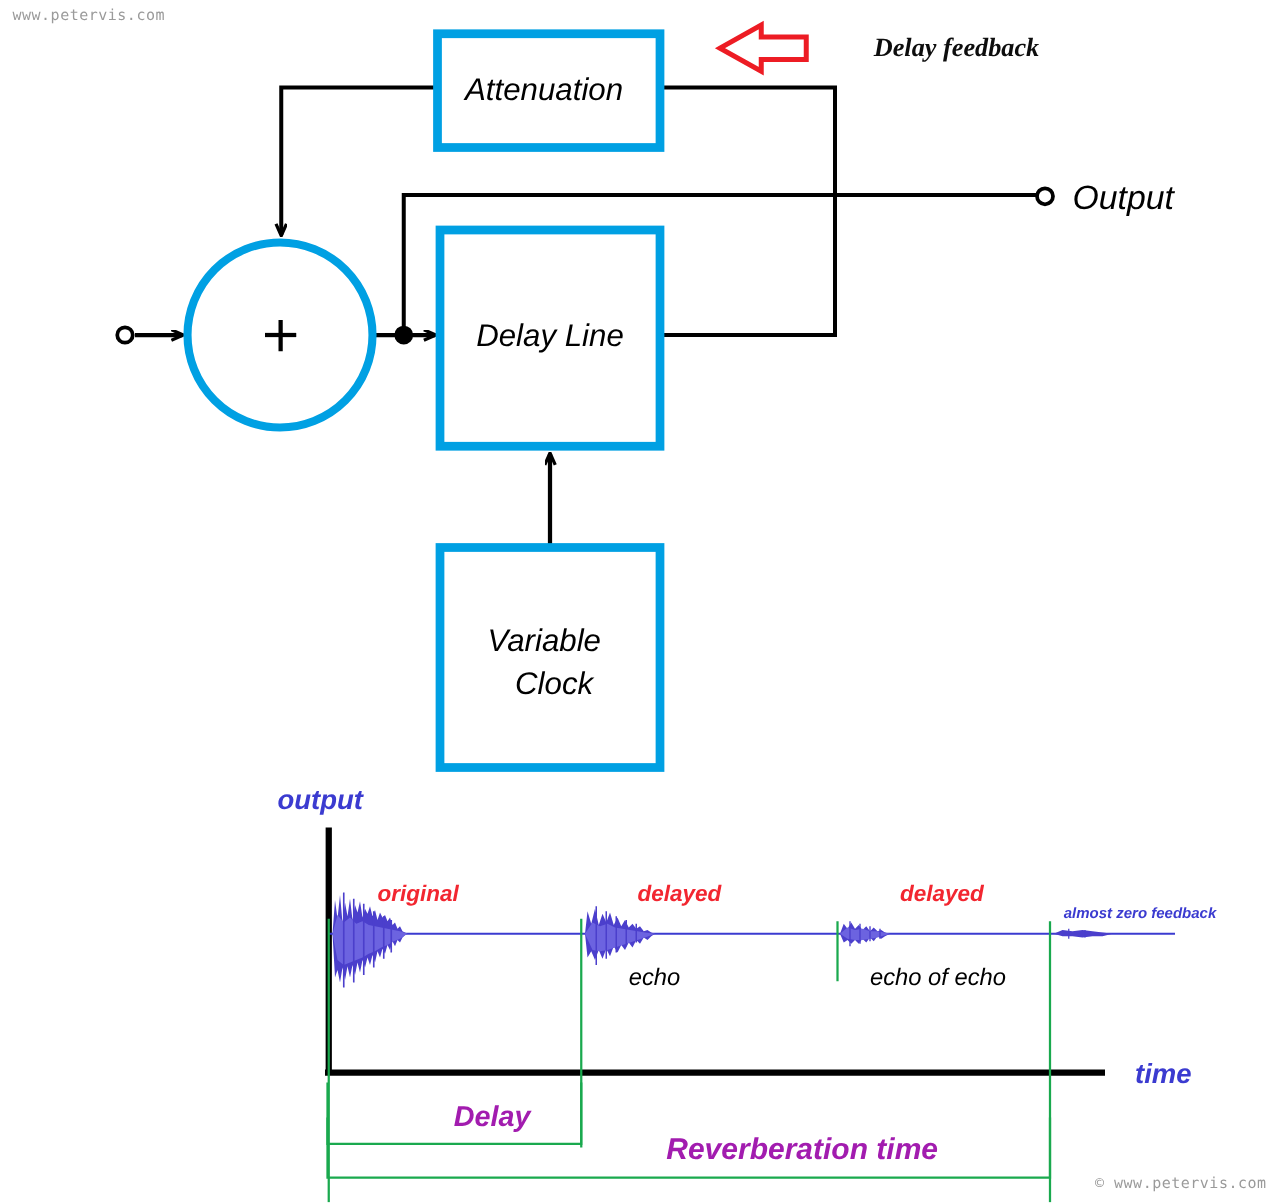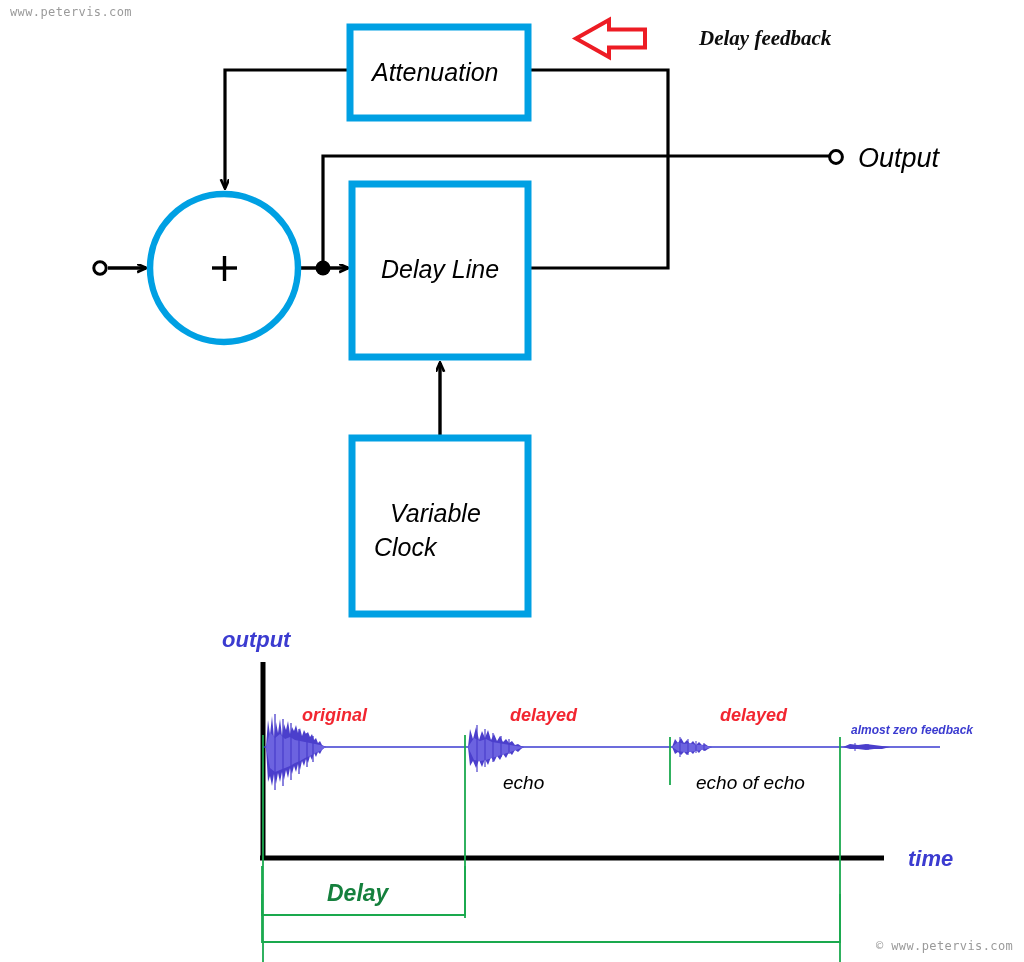--- a/index.html
+++ b/index.html
@@ -77,21 +77,22 @@
     font-style: italic;
     font-weight: bold;
     font-size: 12px;
     color: #3b3bd0;
   }
   .greenLabel {
     font-family: "Liberation Sans", sans-serif;
     font-style: italic;
     font-weight: bold;
     font-size: 23px;
-    color: #15803d;
+    color: #a21caf;
+    margin-left: 36px;
   }
   .greenLabel.big {
     font-size: 24px;
   }
   .watermark {
     font-family: "DejaVu Sans Mono", monospace;
     font-size: 12px;
     color: #9a9a9a;
     letter-spacing: 0.4px;
   }
@@ -250,21 +251,21 @@
 
   <div class="lbl watermark" style="left:10px; top:6px;">www.petervis.com</div>
 
   <div class="lbl watermark" style="left:876px; top:940px;">© www.petervis.com</div>
 
   <div class="lbl blockLabel" style="left:372px; top:58px; width:136px; text-align:left;">Attenuation</div>
 
   <div class="lbl blockLabel" style="left:375px; top:255px; width:130px; text-align:center;">Delay Line</div>
 
   <div class="lbl blockLabel two-line" style="left:390px; top:497px;">Variable</div>
-  <div class="lbl blockLabel two-line" style="left:374px; top:531px;text-align:center;">Clock</div>
+  <div class="lbl blockLabel two-line" style="left:412px; top:531px;text-align:center;">Clock</div>
 
   <div class="lbl termLabel" style="left:858px; top:143px;">Output</div>
 
   <div class="lbl feedbackLabel" style="left:655px; top:26px;margin-left:44px;">Delay feedback</div>
 
   <div class="lbl axisLabel" style="left:222px; top:627px;">output</div>
 
   <div class="lbl axisLabel" style="left:889px; top:846px;margin-left:19px;">time</div>
 
   <div class="lbl redLabel" style="left:302px; top:705px;">original</div>
@@ -274,14 +275,15 @@
   <div class="lbl redLabel" style="left:720px; top:705px;">delayed</div>
 
   <div class="lbl echoLabel" style="left:503px; top:772px;">echo</div>
 
   <div class="lbl echoLabel" style="left:696px; top:772px;">echo of echo</div>
 
   <div class="lbl tinyBlue" style="left:851px; top:724px;">almost zero feedback</div>
 
   <div class="lbl greenLabel" style="left:327px; top:880px;">Delay</div>
 
+  <div class="lbl greenLabel big" style="left:497px; top:906px;">Reverberation time</div>
 
 </div>
 
 </body></html>

